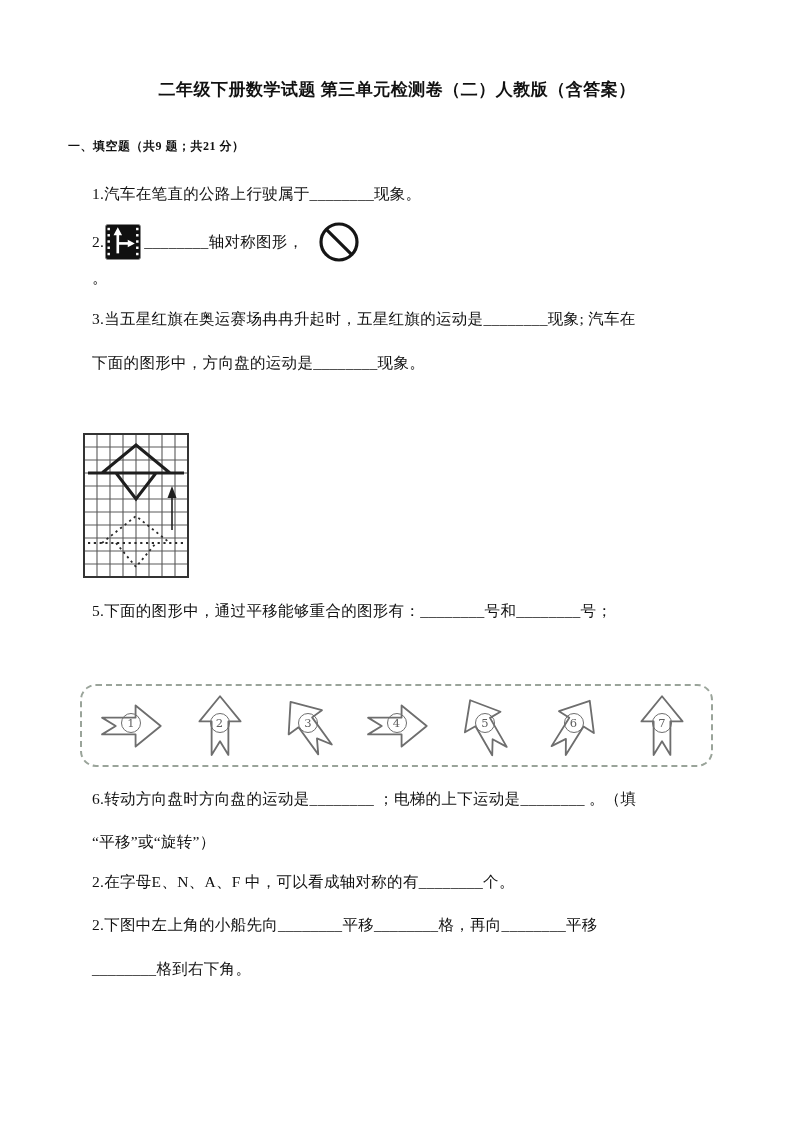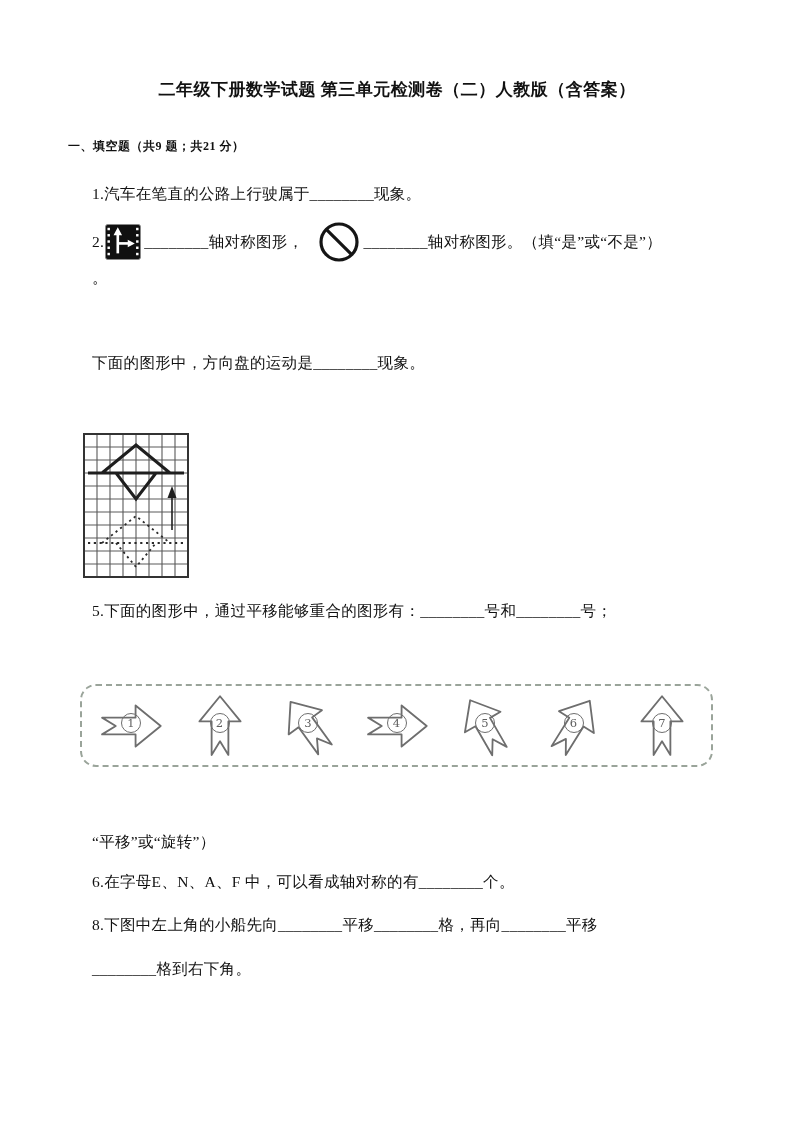--- a/index.html
+++ b/index.html
@@ -116,24 +116,24 @@
         <polygon points="31.5,20.5 24,16.5 24,24.5" fill="#ffffff"></polygon>
       </svg>
     </span>
     <span>________轴对称图形，</span>
     <span class="sign2">
       <svg width="44" height="44" viewBox="0 0 44 44">
         <circle cx="22" cy="22" r="18" fill="none" stroke="#151515" stroke-width="3.2"></circle>
         <path d="M9.8 9.8 L34.2 34.2" stroke="#151515" stroke-width="3.2"></path>
       </svg>
     </span>
-    <span>________轴对称图形。（填“是”或“不是”）</span>
   </div>
   <div class="line" style="top:268px">。</div>
 
+  <div class="line" style="top:309px">3.当五星红旗在奥运赛场冉冉升起时，五星红旗的运动是________现象; 汽车在</div>
   <div class="line" style="top:353px">下面的图形中，方向盘的运动是________现象。</div>
 
 
   <div class="figure-grid">
     <svg width="112" height="164" viewBox="0 0 112 164">
       <path d="M4 4V147M17 4V147M30 4V147M43 4V147M56 4V147M69 4V147M82 4V147M95 4V147M108 4V147M4 4H108M4 17H108M4 30H108M4 43H108M4 56H108M4 69H108M4 82H108M4 95H108M4 108H108M4 121H108M4 134H108M4 147H108" stroke="#5a5a5a" stroke-width="1.1" fill="none"></path>
       <rect x="4" y="4" width="104" height="143" fill="none" stroke="#333" stroke-width="2"></rect>
       <path d="M8 43H104M22 43L56 15L90 43M36 43L56 69L76 43" fill="none" stroke="#1e1e1e" stroke-width="3" stroke-linejoin="miter"></path>
       <path d="M8 113H104M22 113L56 86L90 113M36 113L56 137L76 113" fill="none" stroke="#2a2a2a" stroke-width="1.8" stroke-dasharray="2.2 3.6"></path>
       <g>
@@ -183,20 +183,21 @@
       <span class="circle-num">6</span>
     </div>
     <div class="arr d-up">
       <svg width="46" height="64" viewBox="0 0 60 84">
           <path d="M30 3L57 36L41 36L41 80L30 62L19 80L19 36L3 36Z" fill="#ffffff" stroke="#6e6e6e" stroke-width="2.4" stroke-linejoin="round"></path>
         </svg>
       <span class="circle-num">7</span>
     </div>
   </div>
 
+  <div class="line" style="top:789px">6.转动方向盘时方向盘的运动是________ ；电梯的上下运动是________ 。（填</div>
   <div class="line" style="top:832px">“平移”或“旋转”）</div>
 
-  <div class="line" style="top:872px">6.在字母E、N、A、F 中，可以看成轴对称的有________个。</div>
-
-  <div class="line" style="top:915px">8.下图中左上角的小船先向________平移________格，再向________平移</div>
+  <div class="line" style="top:872px">2.在字母E、N、A、F 中，可以看成轴对称的有________个。</div>
+
+  <div class="line" style="top:915px">2.下图中左上角的小船先向________平移________格，再向________平移</div>
   <div class="line" style="top:959px">________格到右下角。</div>
 
 </div>
 
 </body></html>

